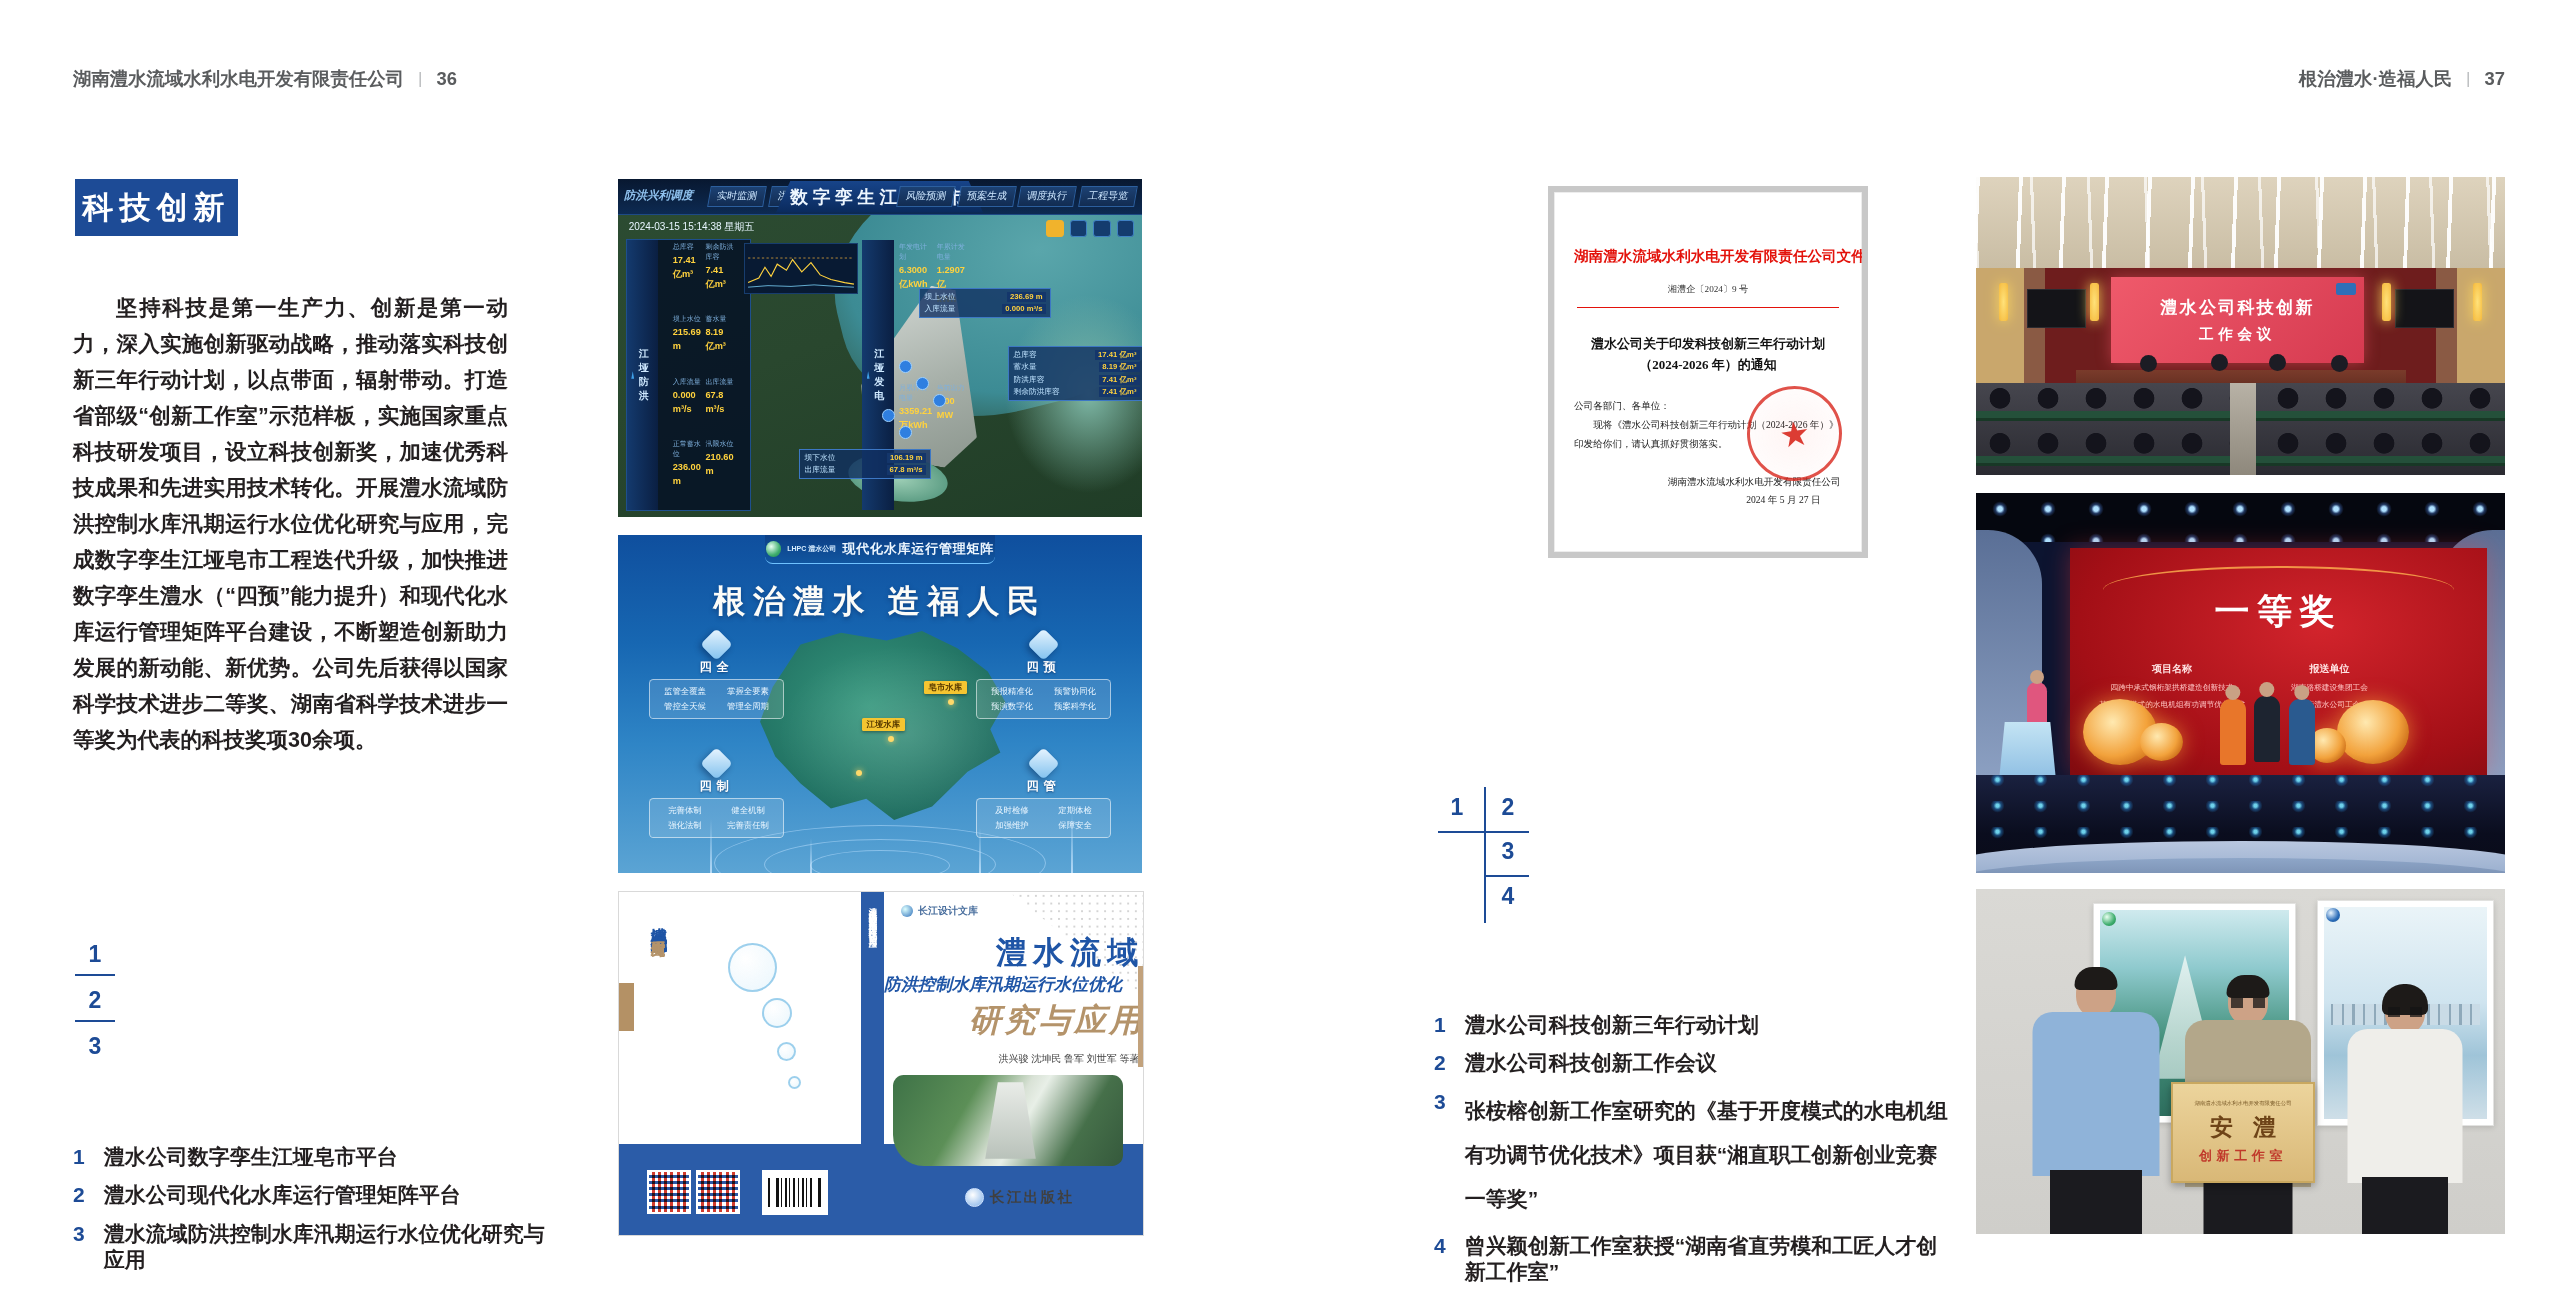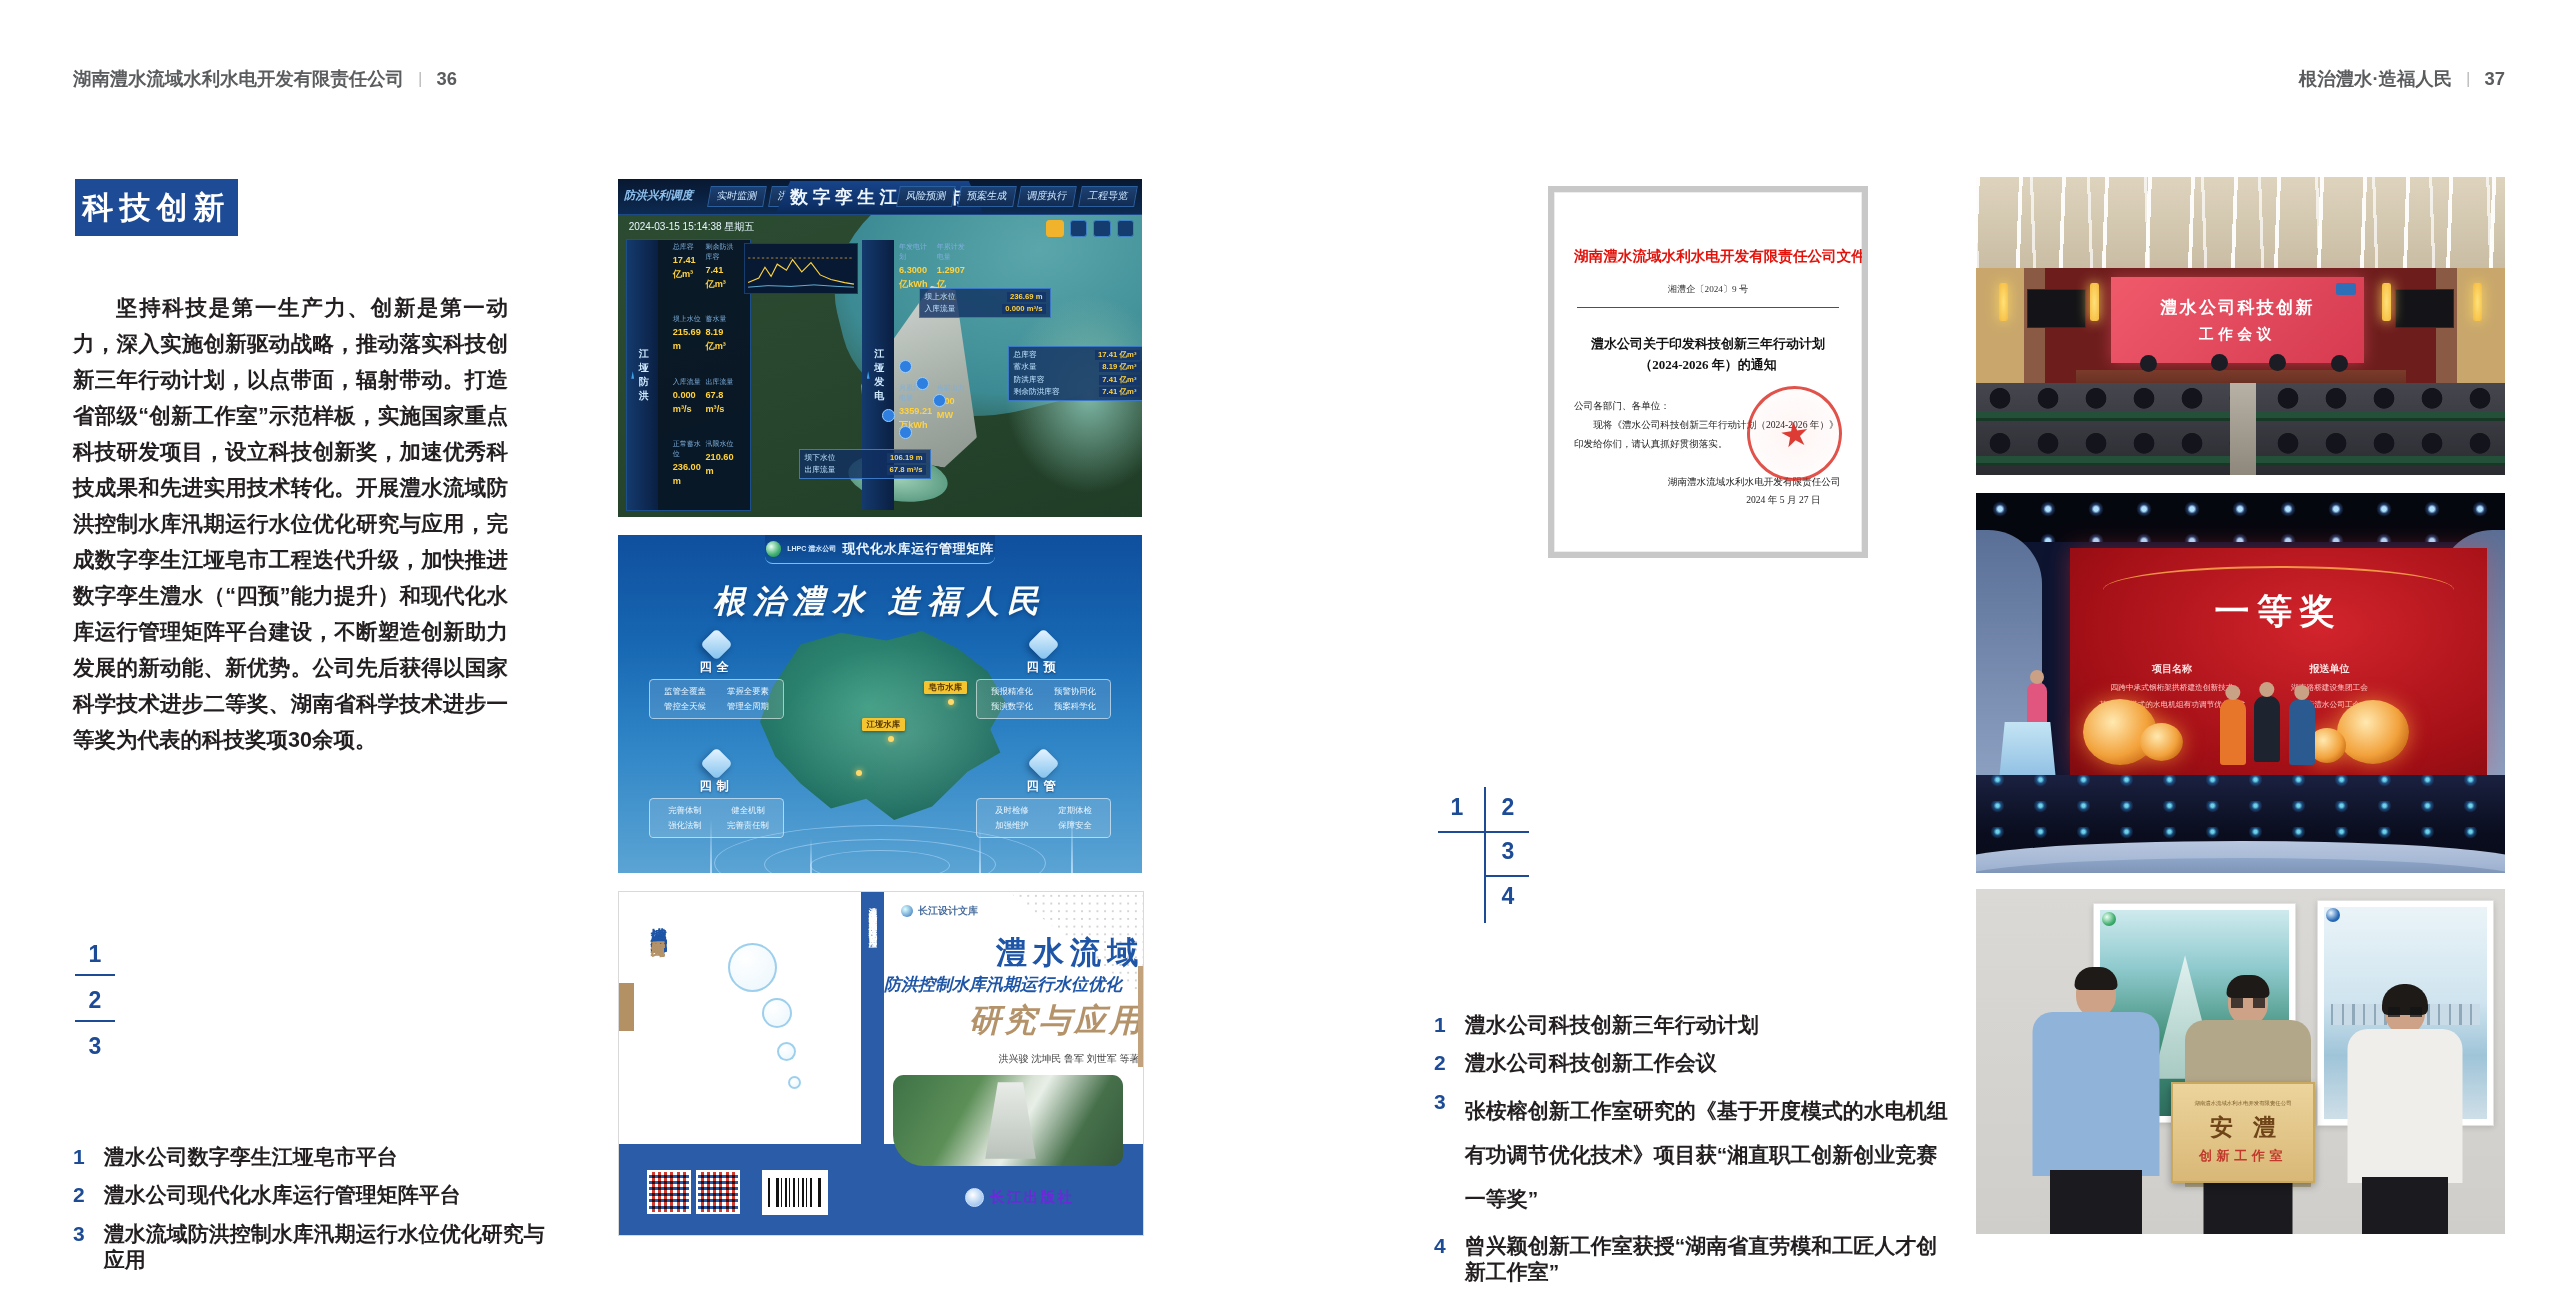--- a/index.html
+++ b/index.html
@@ -61,21 +61,21 @@
   .dt-row b{color:#ffd23e;background:#14366b;padding:0 3.1px;font-size:7.7px;}
   .dt-pin{position:absolute;width:10.7px;height:10.7px;border-radius:50%;background:#2f7fe0;border:1.5px solid #9cd0ff;}
   
   .mx{background:linear-gradient(180deg,#0f4f9e 0%,#1767b2 32%,#2f85c6 62%,#5ba4d4 100%);}
   .mx-plate{position:absolute;left:147px;top:0;width:230px;height:28px;display:flex;align-items:center;justify-content:center;gap:6.1px;
             background:linear-gradient(#0c3f86,#1156a0);border-bottom:1.5px solid #6fc2ff;border-radius:0 0 7.7px 7.7px;}
   .mx-logo{width:15.4px;height:15.4px;border-radius:50%;background:radial-gradient(circle at 35% 35%,#e8fff2,#3fae6e 60%,#1c7e4a);}
   .mx-brand{color:#d6ecff;font-size:7px;line-height:1.1;font-weight:bold;}
   .mx-title{color:#eef7ff;font-size:13px;font-weight:bold;letter-spacing:0.8px;}
   .mx-callig{position:absolute;left:0;right:0;top:45px;text-align:center;color:#fcfcf8;font-size:32px;font-weight:bold;
-             font-style:italic;font-family:"Liberation Serif","DejaVu Serif",serif;letter-spacing:7.7px;text-shadow:0 1.5px 4.6px rgba(10,40,90,.5);}
+             font-family:"Liberation Serif","DejaVu Serif",serif;letter-spacing:7.7px;text-shadow:0 1.5px 4.6px rgba(10,40,90,.5);}
   .mx-map{position:absolute;left:137px;top:94px;width:253px;height:193px;
           background:radial-gradient(ellipse at 45% 40%,#37987e,#1f6e60 68%,#175548);
           clip-path:polygon(18% 8%,34% 2%,52% 6%,66% 1%,80% 10%,92% 22%,99% 38%,93% 52%,97% 64%,84% 74%,70% 92%,55% 99%,44% 88%,30% 93%,18% 80%,8% 66%,2% 48%,7% 30%);
           box-shadow:0 12.3px 20px rgba(0,30,80,.45);}
   .mx-map:after{content:"";position:absolute;inset:0;background:radial-gradient(ellipse at 60% 55%,rgba(255,255,255,.14),rgba(0,0,0,0) 60%);}
   .mx-chip{position:absolute;background:#f5c531;color:#5a3c00;font-size:8.4px;font-weight:bold;padding:0.8px 4.6px;border-radius:1.5px;box-shadow:0 1.5px 3.1px rgba(0,0,0,.35);}
   .mx-dot{position:absolute;width:6.1px;height:6.1px;border-radius:50%;background:#ffd96a;box-shadow:0 0 6.1px #ffd96a;}
   .mx-grp{position:absolute;width:123px;display:flex;flex-direction:column;align-items:center;gap:3.1px;}
   .mx-ic{width:23px;height:23px;transform:rotate(45deg);background:linear-gradient(135deg,#eaf6ff,#7fc0ee);border-radius:4.6px;box-shadow:0 3.1px 6.1px rgba(0,20,60,.4);}
   .mx-h{color:#fff;font-size:12.3px;font-weight:bold;letter-spacing:4.6px;text-shadow:0 0.8px 2.3px rgba(0,30,80,.6);}
@@ -104,21 +104,21 @@
   .bk-tag{position:absolute;left:17px;top:12.3px;display:flex;align-items:center;gap:4.6px;font-size:10px;color:#4a6f9e;font-weight:bold;}
   .bk-tag i{width:12.3px;height:12.3px;border-radius:50%;background:radial-gradient(circle at 35% 35%,#dff,#2b6cb8);}
   .bk-t1{position:absolute;left:0;right:10.7px;top:40px;text-align:right;color:#1f55a6;font-size:31px;font-weight:bold;letter-spacing:6.1px;}
   .bk-t2{position:absolute;left:0;right:10.7px;top:81px;text-align:left;color:#1f55a6;font-size:17px;font-weight:bold;font-style:italic;}
   .bk-t3{position:absolute;left:0;right:10.7px;top:107px;text-align:right;color:#b4936a;font-size:32px;font-weight:bold;font-style:italic;letter-spacing:3.1px;}
   .bk-au{position:absolute;left:0;right:15.4px;top:160px;text-align:right;font-size:10px;color:#444;}
   .bk-photo{position:absolute;left:9.2px;top:183px;width:230px;height:91px;border-radius:10.7px 10.7px 10.7px 31px;overflow:hidden;
             background:linear-gradient(120deg,#3e7247 0%,#5c8f57 32%,#d9e2d6 50%,#e8efe7 56%,#46704a 78%,#35593c 100%);}
   .bk-photo i{position:absolute;left:40%;top:8%;width:22%;height:84%;background:linear-gradient(#e9ece8,#b9c2ba);clip-path:polygon(25% 0,75% 0,100% 100%,0 100%);}
   .bk-rib{position:absolute;right:3.1px;top:74px;width:14px;height:101px;background:#c2a27c;}
-  .bk-pub{position:absolute;left:0;right:0;bottom:28px;display:flex;align-items:center;justify-content:center;gap:6.1px;color:#6d28d9;}
+  .bk-pub{position:absolute;left:0;right:0;bottom:28px;display:flex;align-items:center;justify-content:center;gap:6.1px;color:#404040;}
   .bk-pub i{width:17px;height:17px;border-radius:50%;border:1.5px solid #cfe3ff;background:radial-gradient(circle at 40% 35%,#fff,#7fb0e8);}
   .bk-pub b{font-family:"Liberation Serif","DejaVu Serif",serif;font-size:14.6px;letter-spacing:2.3px;}
   
   .doc{background:#fff;border:6.1px solid #c8c8c8;box-shadow:inset 0 0 0 0.8px #e8e8e8;font-family:"Liberation Serif","DejaVu Serif",serif;}
   .doc-inner{position:absolute;inset:0;padding:12px 20px;}
   .doc-head{margin-top:43px;text-align:center;color:#e3120b;font-size:14.6px;font-weight:bold;letter-spacing:0px;white-space:nowrap;}
   .doc-no{margin-top:17px;text-align:center;font-size:9.2px;color:#333;}
   .doc-rule{margin:10.7px 3.1px 0;height:1.5px;background:#e3120b;}
   .doc-title{margin-top:26px;text-align:center;font-size:13px;font-weight:bold;line-height:1.6;color:#111;}
   .doc-body{margin-top:20px;font-size:9.6px;line-height:2.0;color:#222;}

